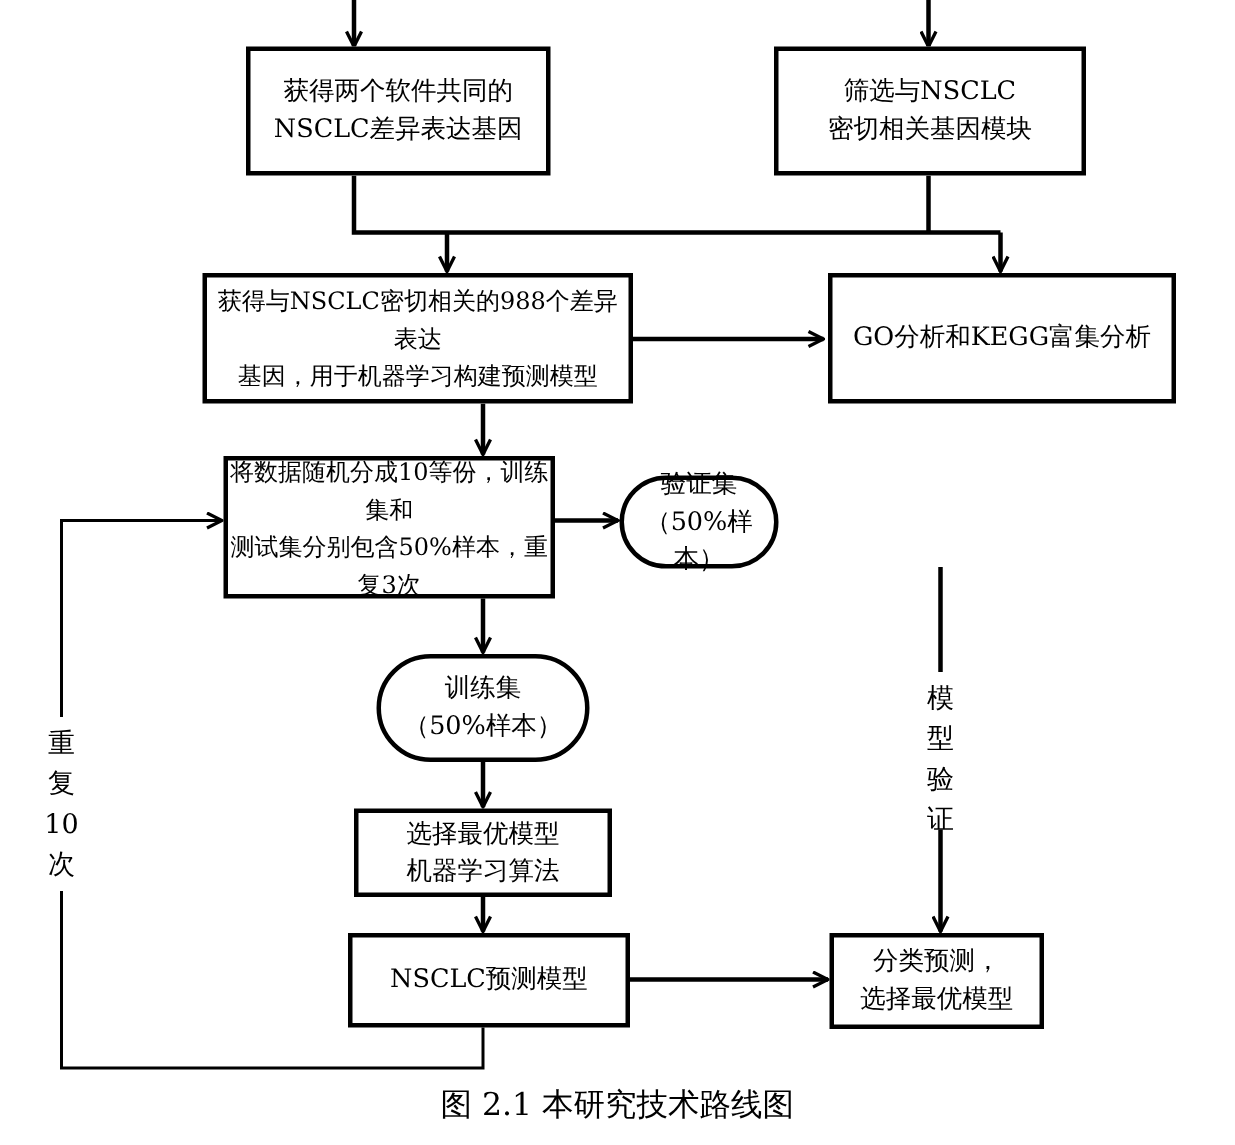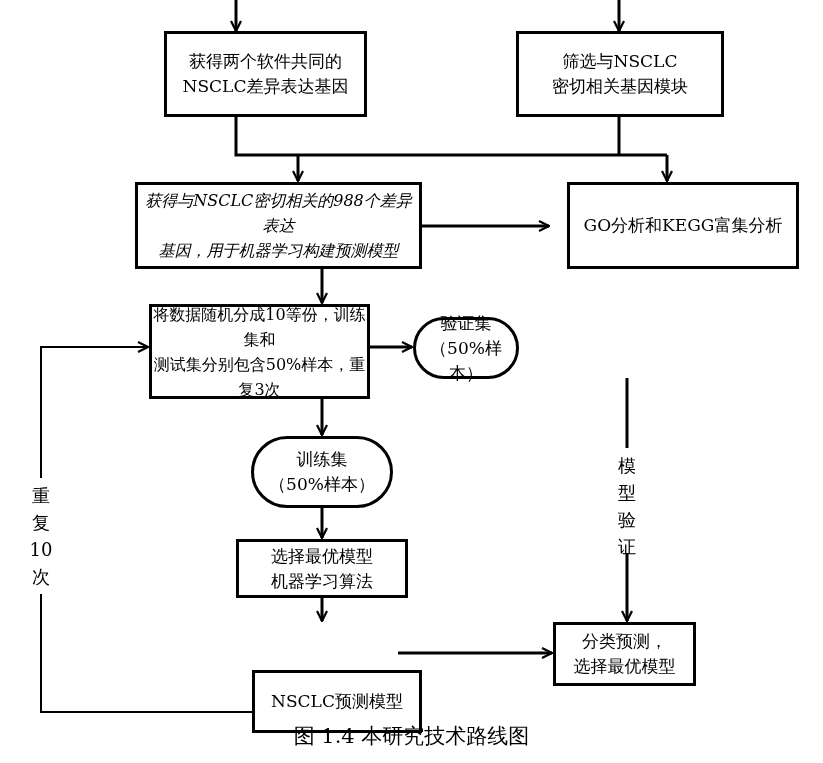--- a/index.html
+++ b/index.html
@@ -60,26 +60,26 @@
 <div class="node" style="left:135px; top:31px; width:203px; height:86px;margin-left:29px;">
   <span class="t">获得两个软件共同的
 NSCLC差异表达基因</span>
 </div>
 
 <div class="node" style="left:516px; top:31px; width:208px; height:86px;">
   <span class="t">筛选与NSCLC
 密切相关基因模块</span>
 </div>
 
-<div class="node" style="left:135px; top:182px; width:287px; height:87px;font-style:italic;">
+<div class="node" style="left:135px; top:182px; width:287px; height:87px;">
   <span class="t" style="font-size:16px;">获得与NSCLC密切相关的988个差异表达
 基因，用于机器学习构建预测模型</span>
 </div>
 
-<div class="node" style="left:567px; top:182px; width:232px; height:87px;">
+<div class="node" style="left:552px; top:182px; width:232px; height:87px;">
   <span class="t">GO分析和KEGG富集分析</span>
 </div>
 
 <div class="node" style="left:149px; top:304px; width:221px; height:95px;">
   <span class="t" style="font-size:16px;">将数据随机分成10等份，训练集和
 测试集分别包含50%样本，重复3次</span>
 </div>
 
 <div class="node pill" style="left:413px; top:317px; width:106px; height:62px;">
   <span class="t">验证集
@@ -89,31 +89,31 @@
 <div class="node pill" style="left:251px; top:436px; width:142px; height:72px;">
   <span class="t">训练集
 （50%样本）</span>
 </div>
 
 <div class="node" style="left:236px; top:539px; width:172px; height:59px;">
   <span class="t">选择最优模型
 机器学习算法</span>
 </div>
 
-<div class="node" style="left:252px; top:622px; width:170px; height:63px;margin-top:48px;">
+<div class="node" style="left:232px; top:622px; width:188px; height:63px;">
   <span class="t">NSCLC预测模型</span>
 </div>
 
 <div class="node" style="left:553px; top:622px; width:143px; height:64px;">
   <span class="t">分类预测，
 选择最优模型</span>
 </div>
 
 <div class="vlabel t" style="left:28px; top:482px;">重
 复
 10
 次</div>
 <div class="vlabel t" style="left:614px; top:452px;">模
 型
 验
 证</div>
 
-<div class="caption">图 1.4  本研究技术路线图</div>
+<div class="caption">图 2.1  本研究技术路线图</div>
 
 </body></html>

